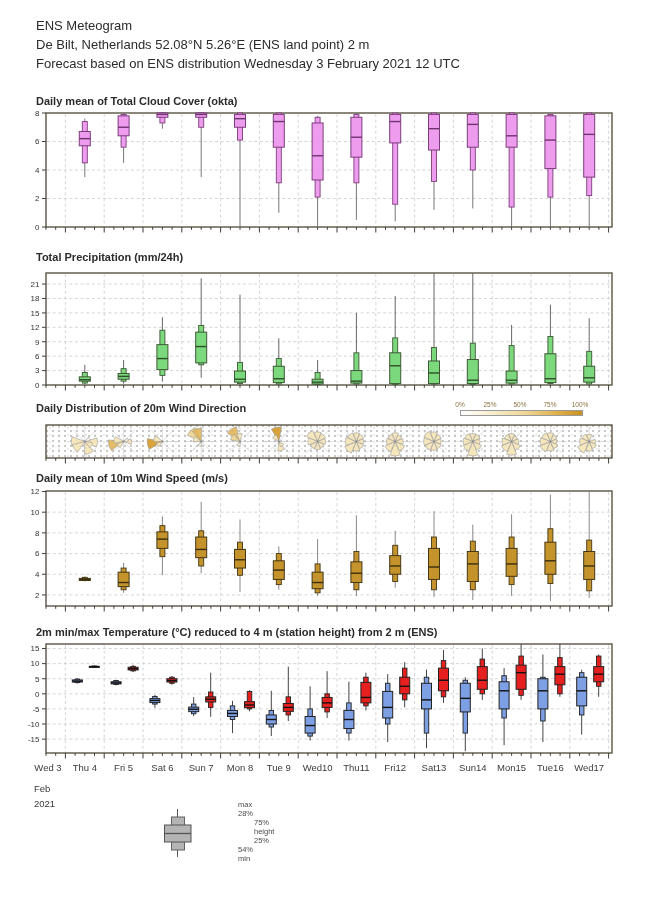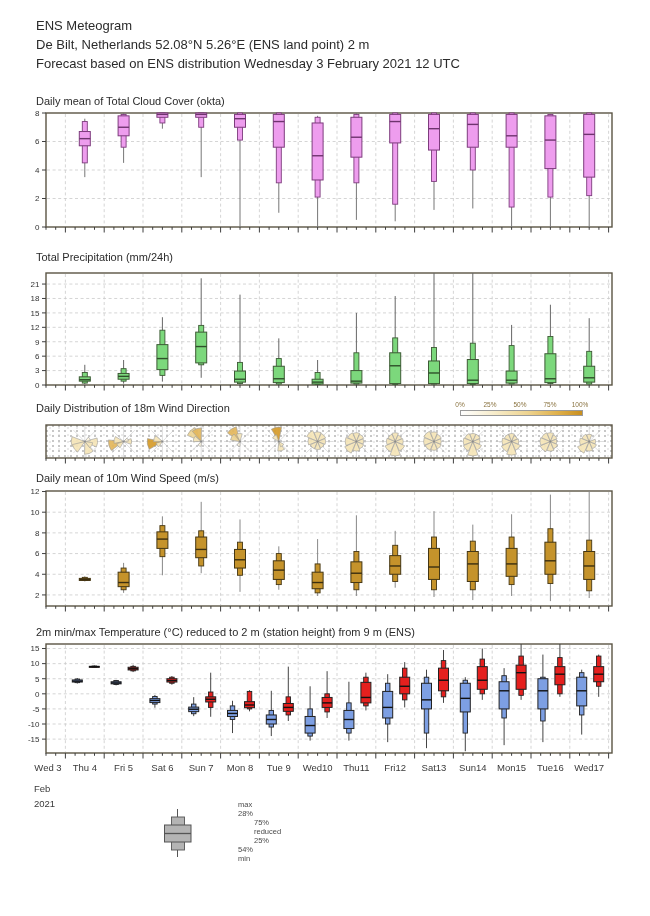--- a/index.html
+++ b/index.html
@@ -1,19 +1,19 @@
 <!DOCTYPE html>
 <html><head>
 <meta charset="utf-8">
 <style>
   html,body{margin:0;padding:0;background:#fff;}
   .page{position:relative;width:650px;height:916px;background:#ffffff;overflow:hidden;
         font-family:"Liberation Sans",sans-serif;color:#2b2b2b;}
   .hdr{position:absolute;left:36px;top:16px;font-size:13px;line-height:19px;color:#2b2b2b;}
-  .ptitle{position:absolute;left:36px;font-size:11px;color:#2b2b2b;white-space:nowrap;}
+  .ptitle{position:absolute;left:36px;font-size:11px;color:#2b2b2b;white-space:nowrap;font-weight:bold;}
   #chart{position:absolute;left:0;top:0;z-index:2;}
   .stipple{position:absolute;left:46px;top:425px;width:566px;height:33px;z-index:1;
      background-image:
        radial-gradient(circle at 1px 1px,#c6c6c6 0.7px,transparent 0.9px),
        radial-gradient(circle at 4px 3px,#d2d2d2 0.6px,transparent 0.8px);
      background-size:6px 5px,9px 7px;}
   .wleg-label{position:absolute;top:401px;transform:translateX(-50%);font-size:6.5px;color:#8a7340;z-index:3;}
   .wleg-bar{position:absolute;left:460px;top:410px;width:121px;height:4px;z-index:3;
      border:0.5px solid #9a9a9a;
      background:linear-gradient(to right,#ffffff,#f7ecca 28%,#eed491 55%,#dfb04a 80%,#c98f1f 100%);}
@@ -31,40 +31,40 @@
 <div class="page">
 
   <div class="hdr">
     <div>ENS Meteogram</div>
     <div>De Bilt, Netherlands 52.08°N 5.26°E (ENS land point) 2 m</div>
     <div>Forecast based on ENS distribution Wednesday  3 February 2021 12 UTC</div>
   </div>
 
   <div class="ptitle" style="top:95px">Daily mean of Total Cloud Cover (okta)</div>
   <div class="ptitle" style="top:251px">Total Precipitation (mm/24h)</div>
-  <div class="ptitle" style="top:402px">Daily Distribution of 18m Wind Direction</div>
+  <div class="ptitle" style="top:402px">Daily Distribution of 20m Wind Direction</div>
   <div class="ptitle" style="top:472px">Daily mean of 10m Wind Speed (m/s)</div>
-  <div class="ptitle" style="top:626px">2m min/max Temperature (°C) reduced to 2 m (station height) from 9 m (ENS)</div>
+  <div class="ptitle" style="top:626px">2m min/max Temperature (°C) reduced to 4 m (station height) from 2 m (ENS)</div>
 
   <span class="wleg-label" style="left:460px">0%</span>
   <span class="wleg-label" style="left:490px">25%</span>
   <span class="wleg-label" style="left:520px">50%</span>
   <span class="wleg-label" style="left:550px">75%</span>
   <span class="wleg-label" style="left:580px">100%</span>
   <div class="wleg-bar"></div>
 
   <div class="stipple"></div>
 
   <div class="monyr" style="left:34px;top:783px">Feb</div>
   <div class="monyr" style="left:34px;top:798px">2021</div>
 
   <div class="bleg" style="left:210px;top:800px">max</div>
   <div class="bleg" style="left:210px;top:809px">28%</div>
   <div class="bleg" style="left:226px;top:818px">75%</div>
-  <div class="bleg" style="left:226px;top:827px">reduced</div>
+  <div class="bleg" style="left:226px;top:827px">height</div>
   <div class="bleg" style="left:226px;top:836px">25%</div>
   <div class="bleg" style="left:210px;top:845px">54%</div>
   <div class="bleg" style="left:210px;top:854px">min</div>
 
   <svg id="chart" width="650" height="916">
       <g>
         <line x1="65.4" y1="114" x2="65.4" y2="226" class="grid"></line>
         <line x1="104.2" y1="114" x2="104.2" y2="226" class="grid"></line>
         <line x1="143" y1="114" x2="143" y2="226" class="grid"></line>
         <line x1="181.8" y1="114" x2="181.8" y2="226" class="grid"></line>

